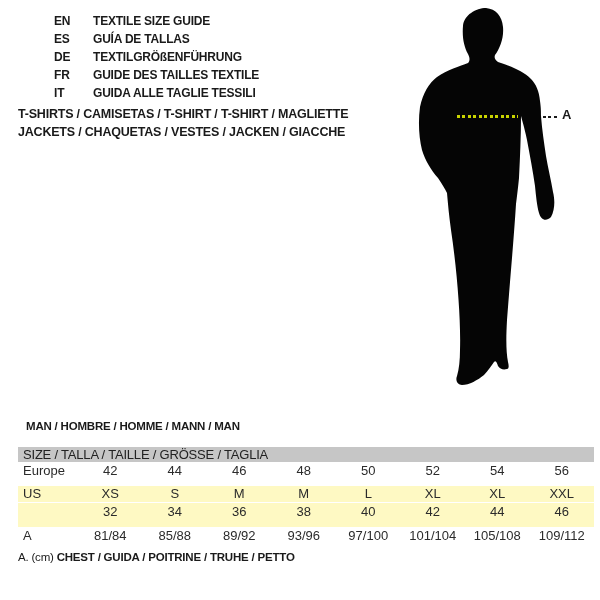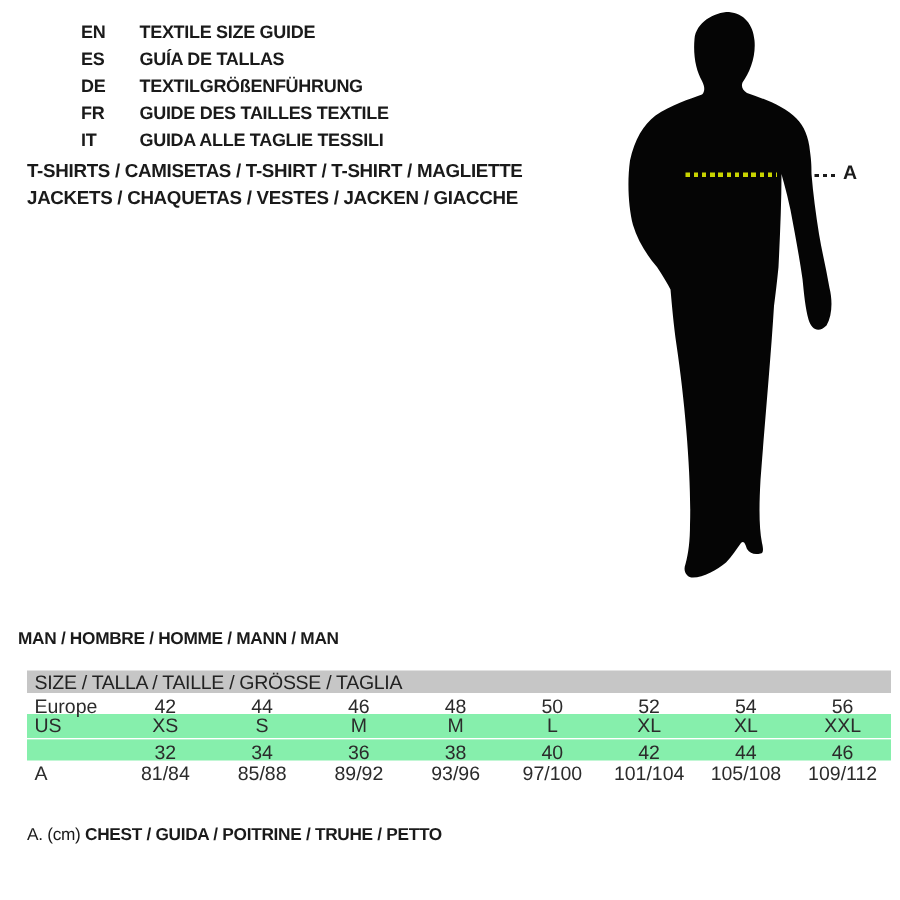--- a/index.html
+++ b/index.html
@@ -19,26 +19,26 @@
   .chest-dash{
     position:absolute;left:457px;top:115px;width:61px;height:3px;
     background:repeating-linear-gradient(90deg,#c9d400 0 3px,transparent 3px 5.5px);
   }
   .pointer-dash{
     position:absolute;left:543px;top:116px;width:16px;height:2px;
     background:repeating-linear-gradient(90deg,#1a1a1a 0 3px,transparent 3px 5.5px);
   }
   .measure-label{position:absolute;left:562px;top:107px;font-size:13px;font-weight:700;}
   
-  .section-title{position:absolute;left:12px;top:420px;font-size:11.5px;font-weight:700;letter-spacing:-0.2px;}
+  .section-title{position:absolute;left:26px;top:420px;font-size:11.5px;font-weight:700;letter-spacing:-0.2px;}
   
   .size-table{position:absolute;left:18px;top:447px;width:576px;font-size:13px;color:#2b2b2b;}
   .st-header{height:15px;line-height:15px;background:#c6c6c6;color:#222;padding-left:5px;letter-spacing:-0.2px;}
-  .st-row{display:grid;grid-template-columns:60px repeat(8,1fr);height:14px;line-height:17px;}
-  .st-row.shaded{background:#86efac;}
+  .st-row{display:grid;grid-template-columns:60px repeat(8,1fr);height:24px;line-height:17px;}
+  .st-row.shaded{background:#fef9c3;}
   .st-row.sep{border-bottom:1px solid #ffffff;height:16px;line-height:16px;}
   .st-label{padding-left:5px;text-align:left;}
   .st-cell{text-align:center;}
   
   .footnote{position:absolute;left:18px;top:551px;font-size:11.5px;letter-spacing:-0.2px;}
   .footnote .fn-prefix{font-weight:400;}
   .footnote .fn-main{font-weight:700;}
 </style>
 </head>
 <body>

